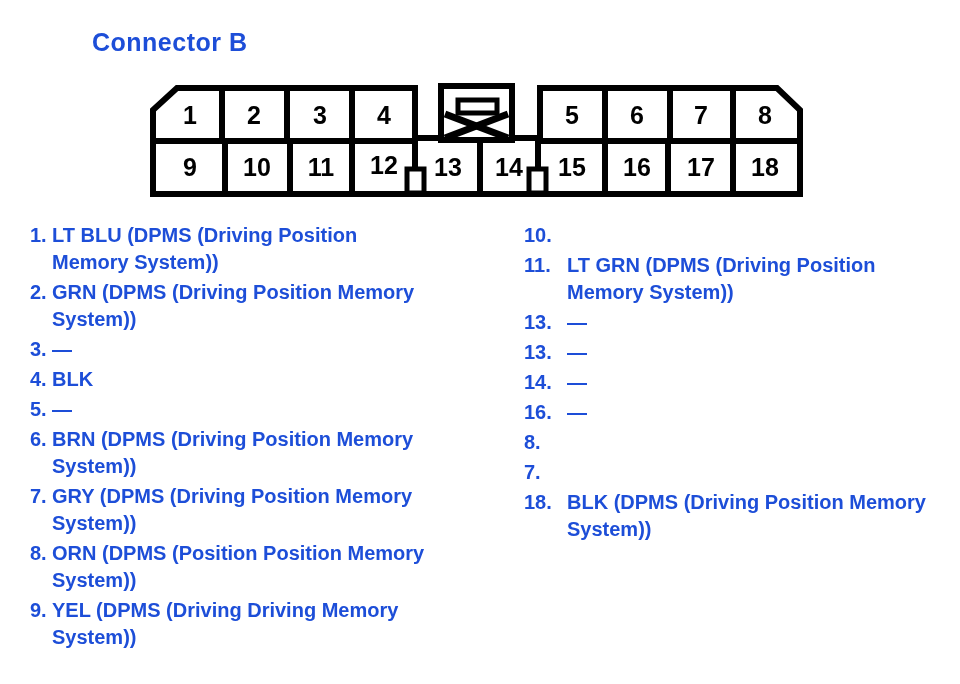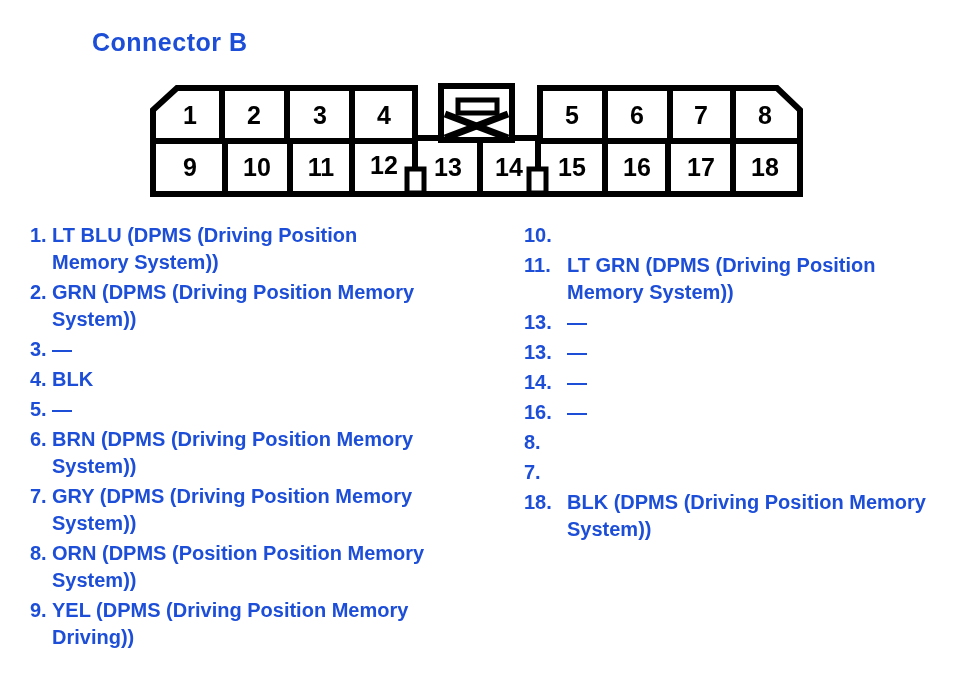--- a/index.html
+++ b/index.html
@@ -142,21 +142,21 @@
     <li>
       <span class="num">7.</span>
       <span class="txt">GRY (DPMS (Driving Position Memory System))</span>
     </li>
     <li>
       <span class="num">8.</span>
       <span class="txt">ORN (DPMS (Position Position Memory System))</span>
     </li>
     <li>
       <span class="num">9.</span>
-      <span class="txt">YEL (DPMS (Driving Position Memory Driving))</span>
+      <span class="txt">YEL (DPMS (Driving Driving Memory System))</span>
     </li>
   </ul>
 
   <ul class="legend-col right">
     <li>
       <span class="num">10.</span>
     </li>
     <li>
       <span class="num">11.</span>
       <span class="txt">LT GRN (DPMS (Driving Position Memory System))</span>

